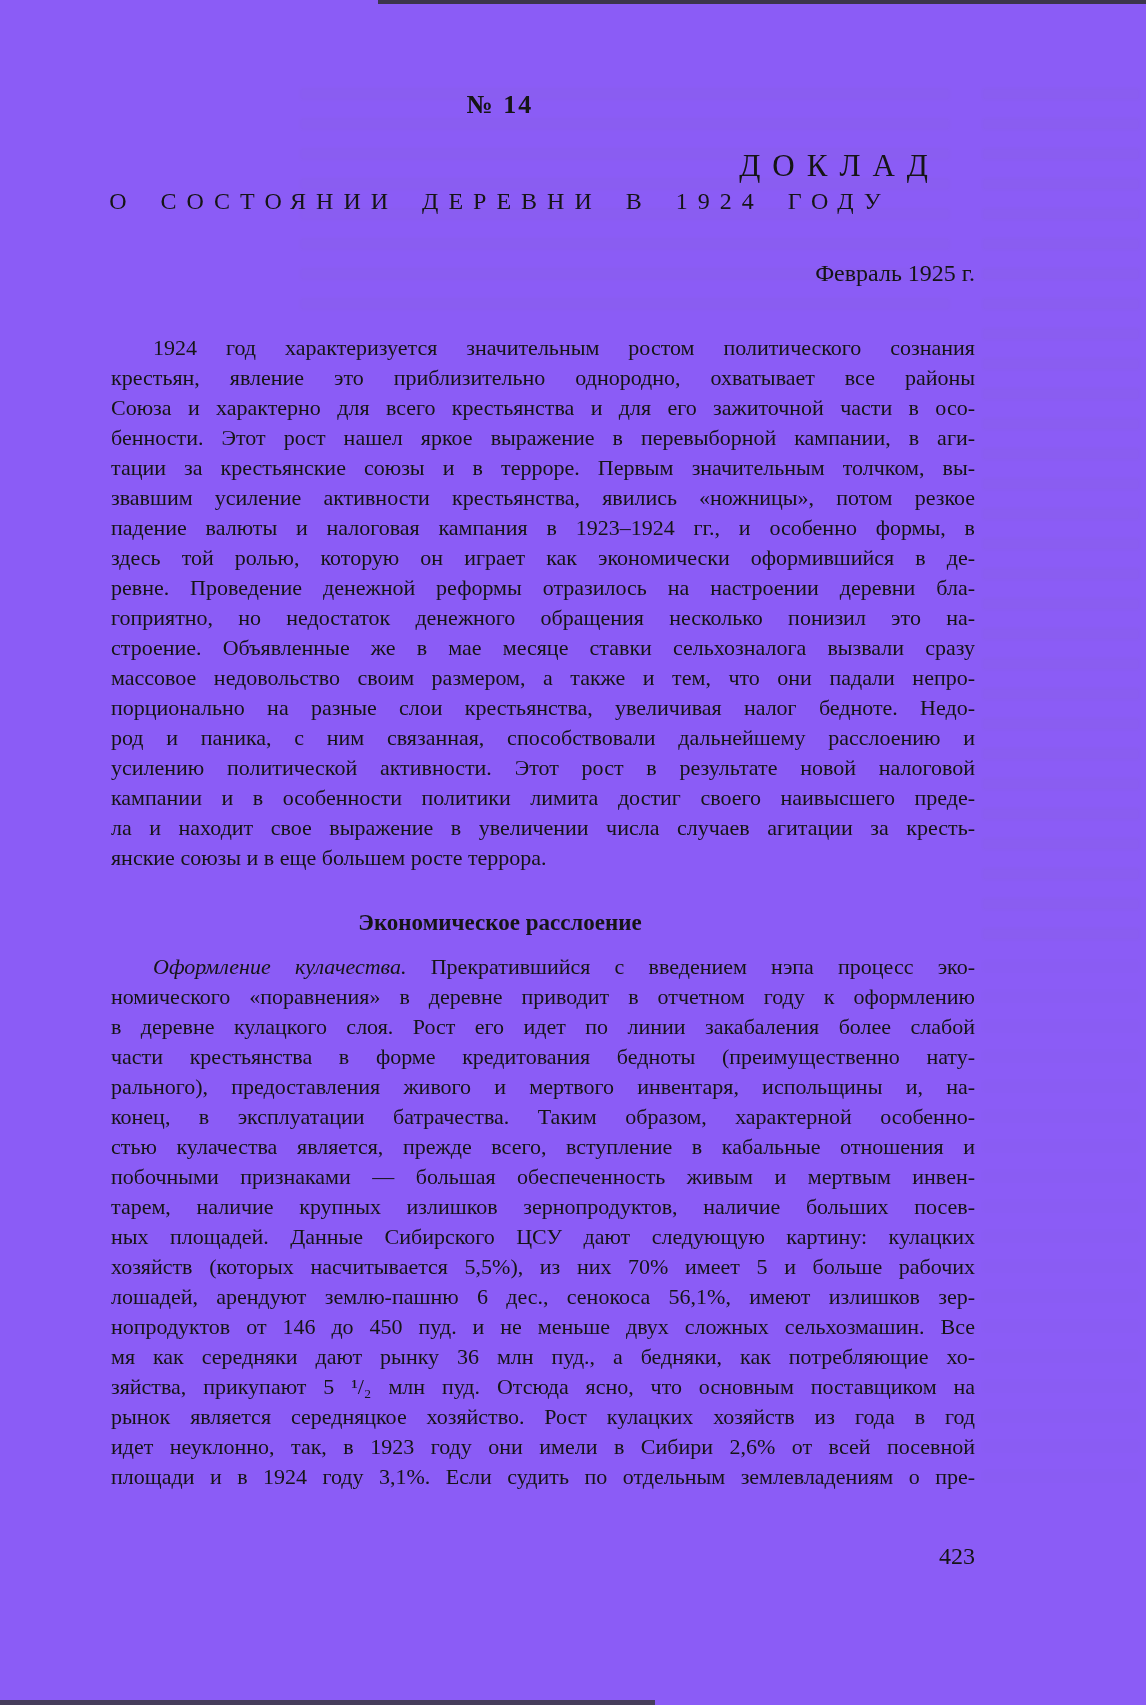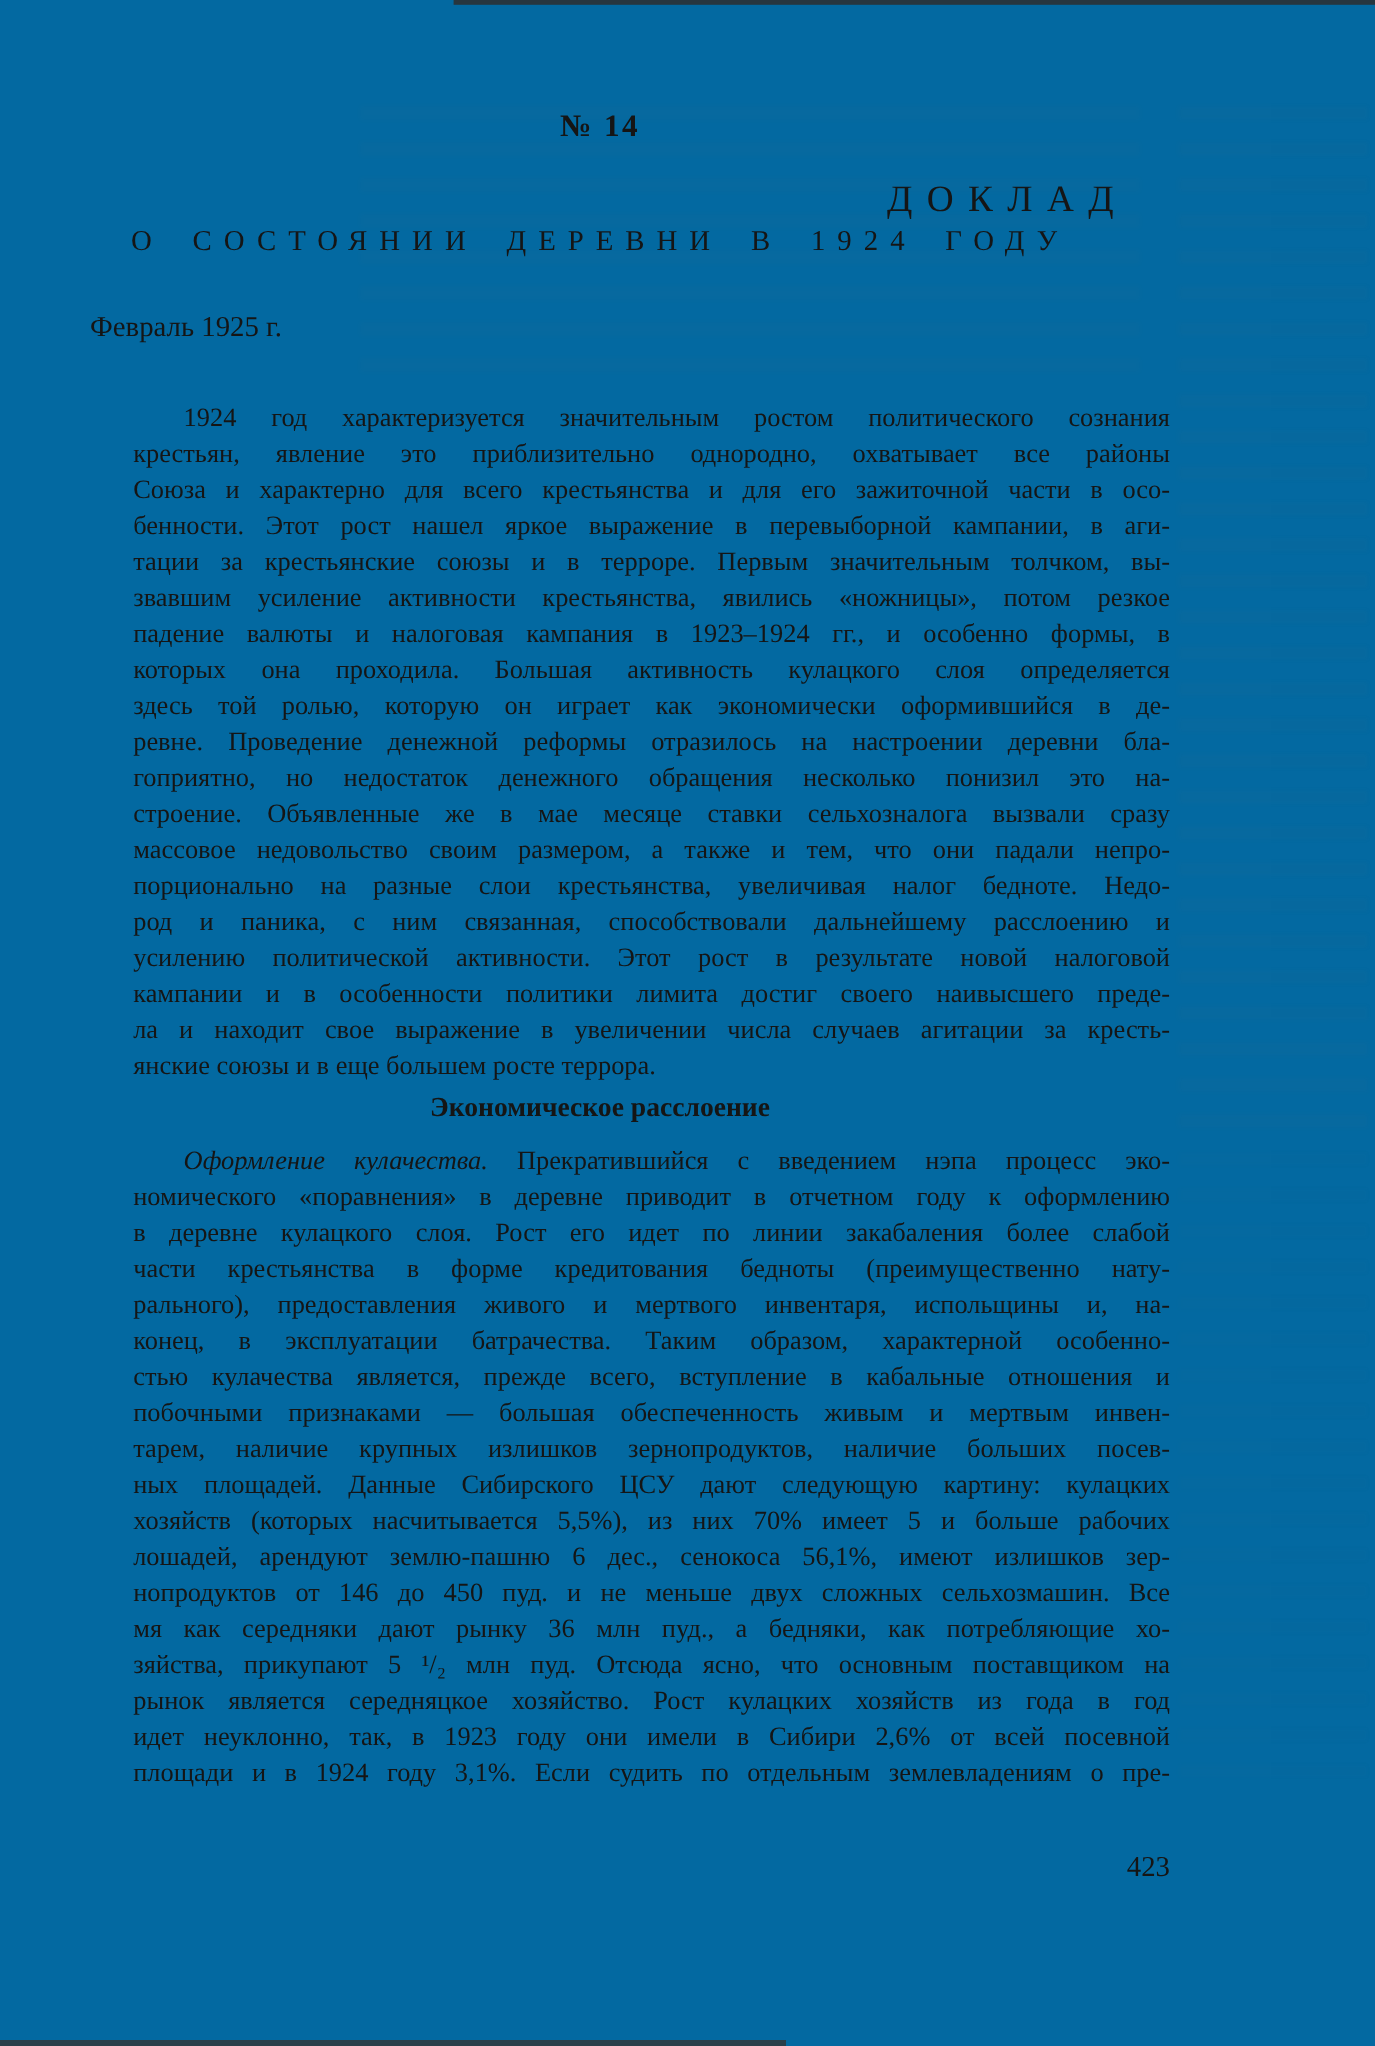--- a/index.html
+++ b/index.html
@@ -11,21 +11,21 @@
     width: 1146px;
     height: 1705px;
     position: relative;
     overflow: hidden;
     font-family: "Liberation Serif", "DejaVu Serif", serif;
     color: #151515;
   }
   .page {
     position: absolute;
     inset: 0;
-    background: #0369a1;
+    background: #8b5cf6;
   }
   
   .scan-line-top {
     position: absolute;
     top: 0; left: 378px; right: 0;
     height: 4px;
     background: #2e2e2e;
     opacity: .85;
   }
   .scan-line-bottom {
@@ -72,20 +72,21 @@
     top: 188px; left: 60px; width: 880px;
     position: absolute;
     text-align: center;
     font-size: 24px;
     letter-spacing: 10px;
     word-spacing: 8px;
   }
   .date-line {
     top: 260px;
     position: absolute;
+    text-align: right;
     font-size: 24px;
   }
   .para {
     position: absolute;
     font-size: 22px;
     line-height: 30px;
   }
   .para-1 { top: 333px; }
   .para-2 { top: 952px; }
   .jline {
@@ -131,21 +132,20 @@
 
   <div class="para para-1 content">
     <div data-bind-list="document.paragraph1_lines">
         <div class="jline">1924 год характеризуется значительным ростом политического сознания</div>
         <div class="jline">крестьян, явление это приблизительно однородно, охватывает все районы</div>
         <div class="jline">Союза и характерно для всего крестьянства и для его зажиточной части в осо-</div>
         <div class="jline">бенности. Этот рост нашел яркое выражение в перевыборной кампании, в аги-</div>
         <div class="jline">тации за крестьянские союзы и в терроре. Первым значительным толчком, вы-</div>
         <div class="jline">звавшим усиление активности крестьянства, явились «ножницы», потом резкое</div>
         <div class="jline">падение валюты и налоговая кампания в 1923–1924 гг., и особенно формы, в</div>
-        <div class="jline">которых она проходила. Большая активность кулацкого слоя определяется</div>
         <div class="jline">здесь той ролью, которую он играет как экономически оформившийся в де-</div>
         <div class="jline">ревне. Проведение денежной реформы отразилось на настроении деревни бла-</div>
         <div class="jline">гоприятно, но недостаток денежного обращения несколько понизил это на-</div>
         <div class="jline">строение. Объявленные же в мае месяце ставки сельхозналога вызвали сразу</div>
         <div class="jline">массовое недовольство своим размером, а также и тем, что они падали непро-</div>
         <div class="jline">порционально на разные слои крестьянства, увеличивая налог бедноте. Недо-</div>
         <div class="jline">род и паника, с ним связанная, способствовали дальнейшему расслоению и</div>
         <div class="jline">усилению политической активности. Этот рост в результате новой налоговой</div>
         <div class="jline">кампании и в особенности политики лимита достиг своего наивысшего преде-</div>
         <div class="jline">ла и находит свое выражение в увеличении числа случаев агитации за кресть-</div>

